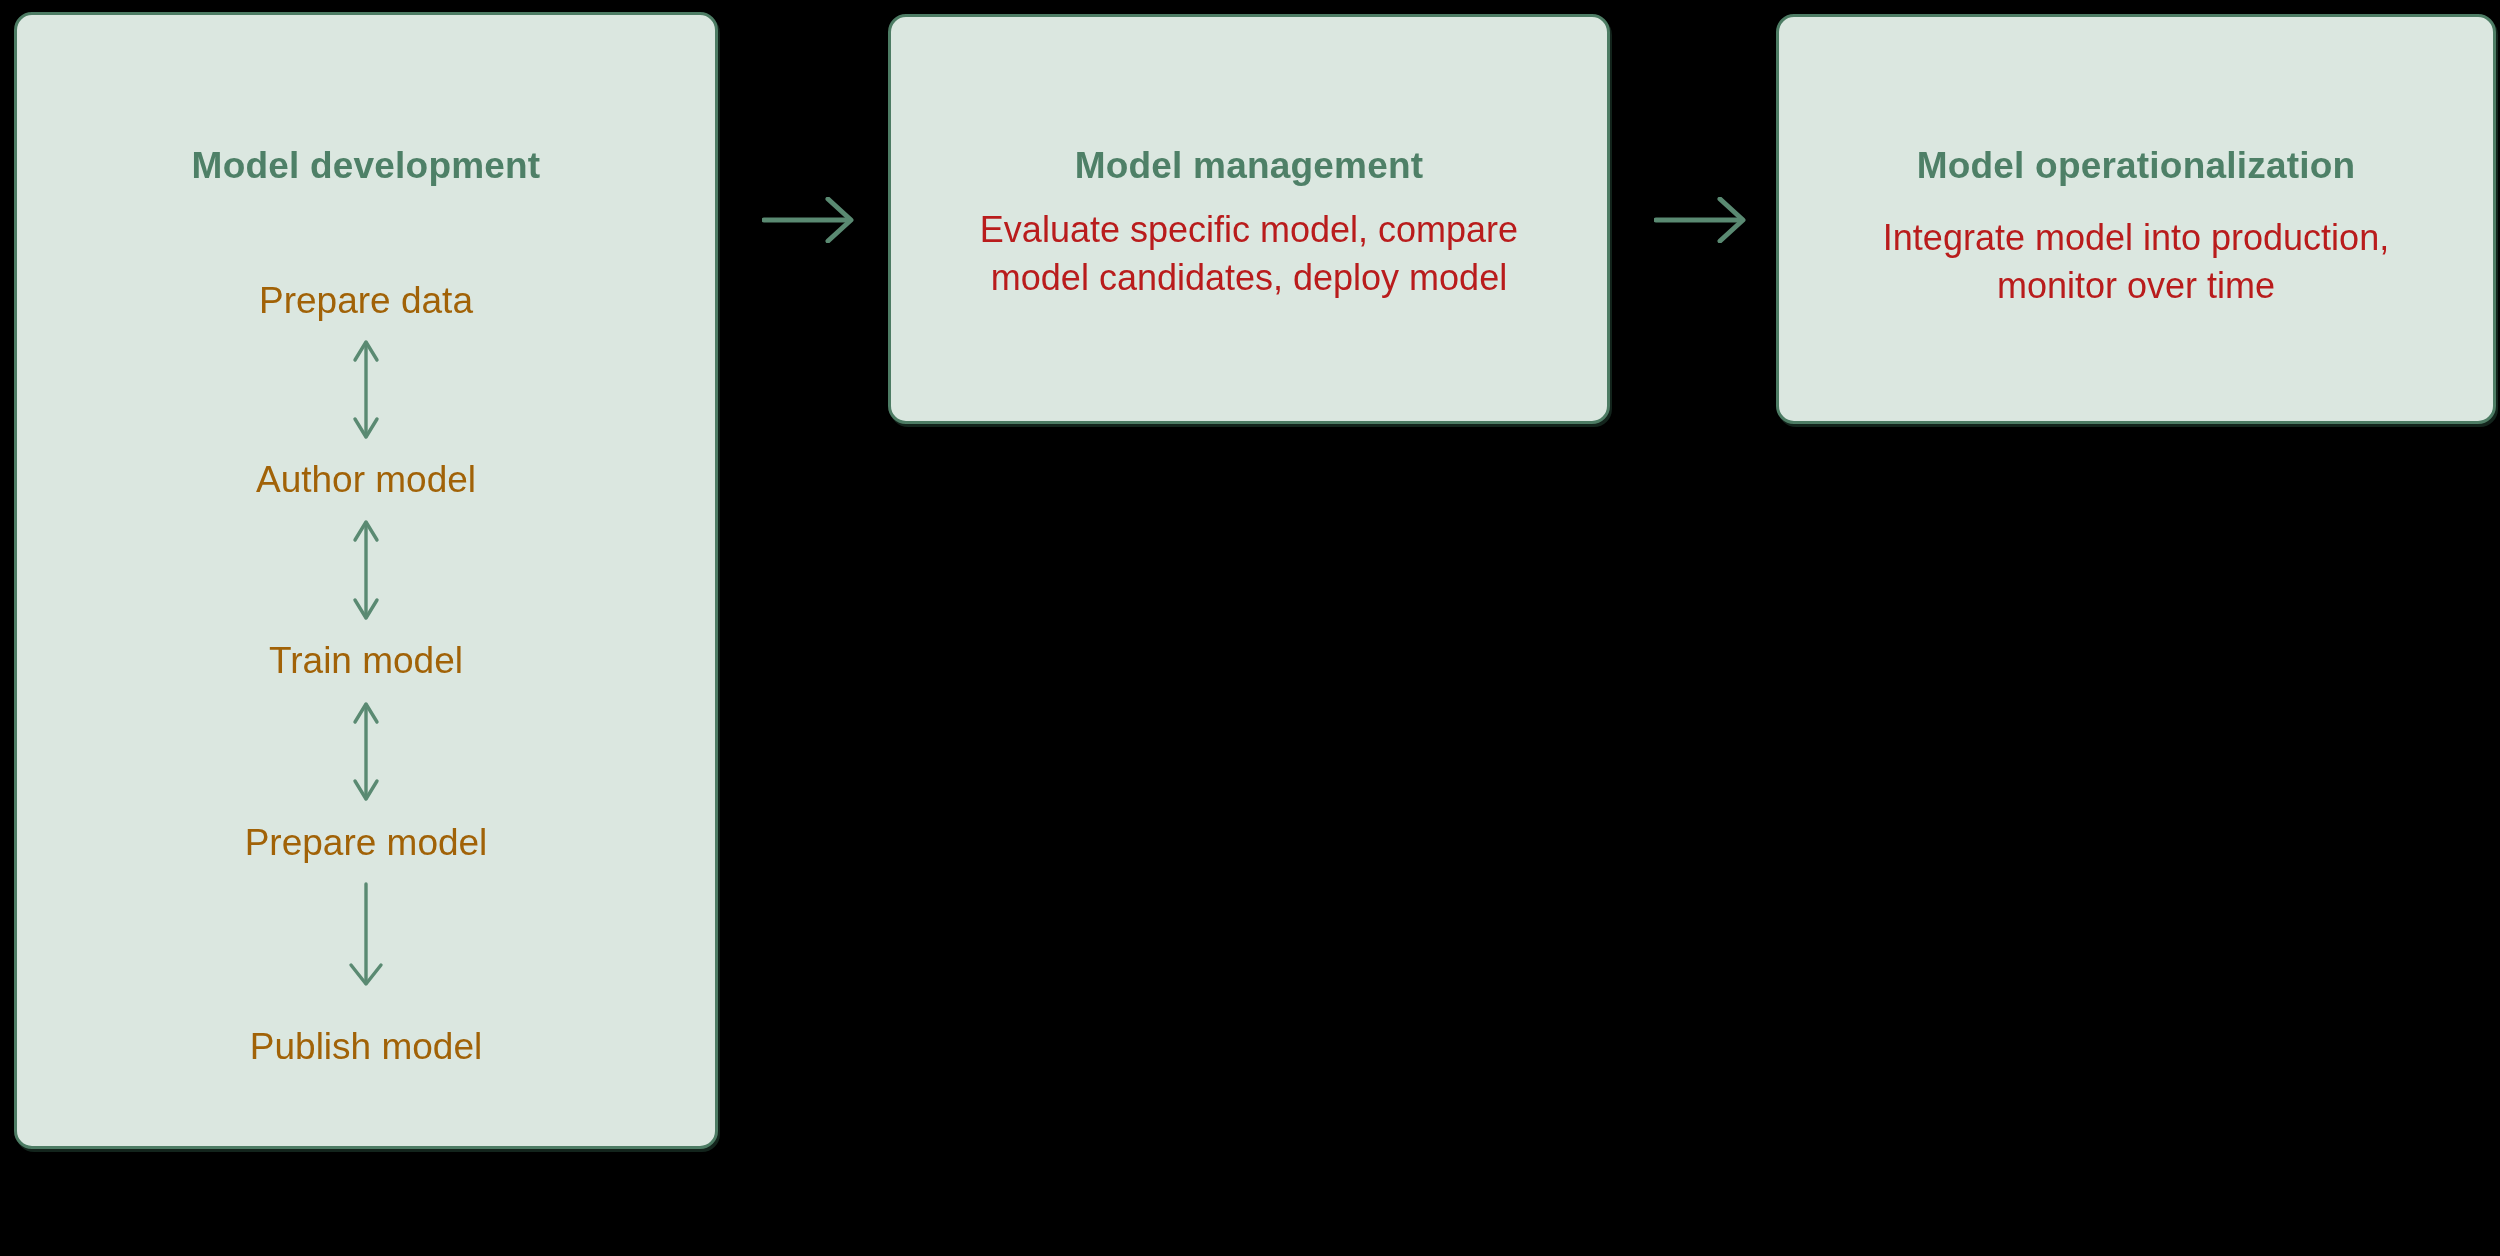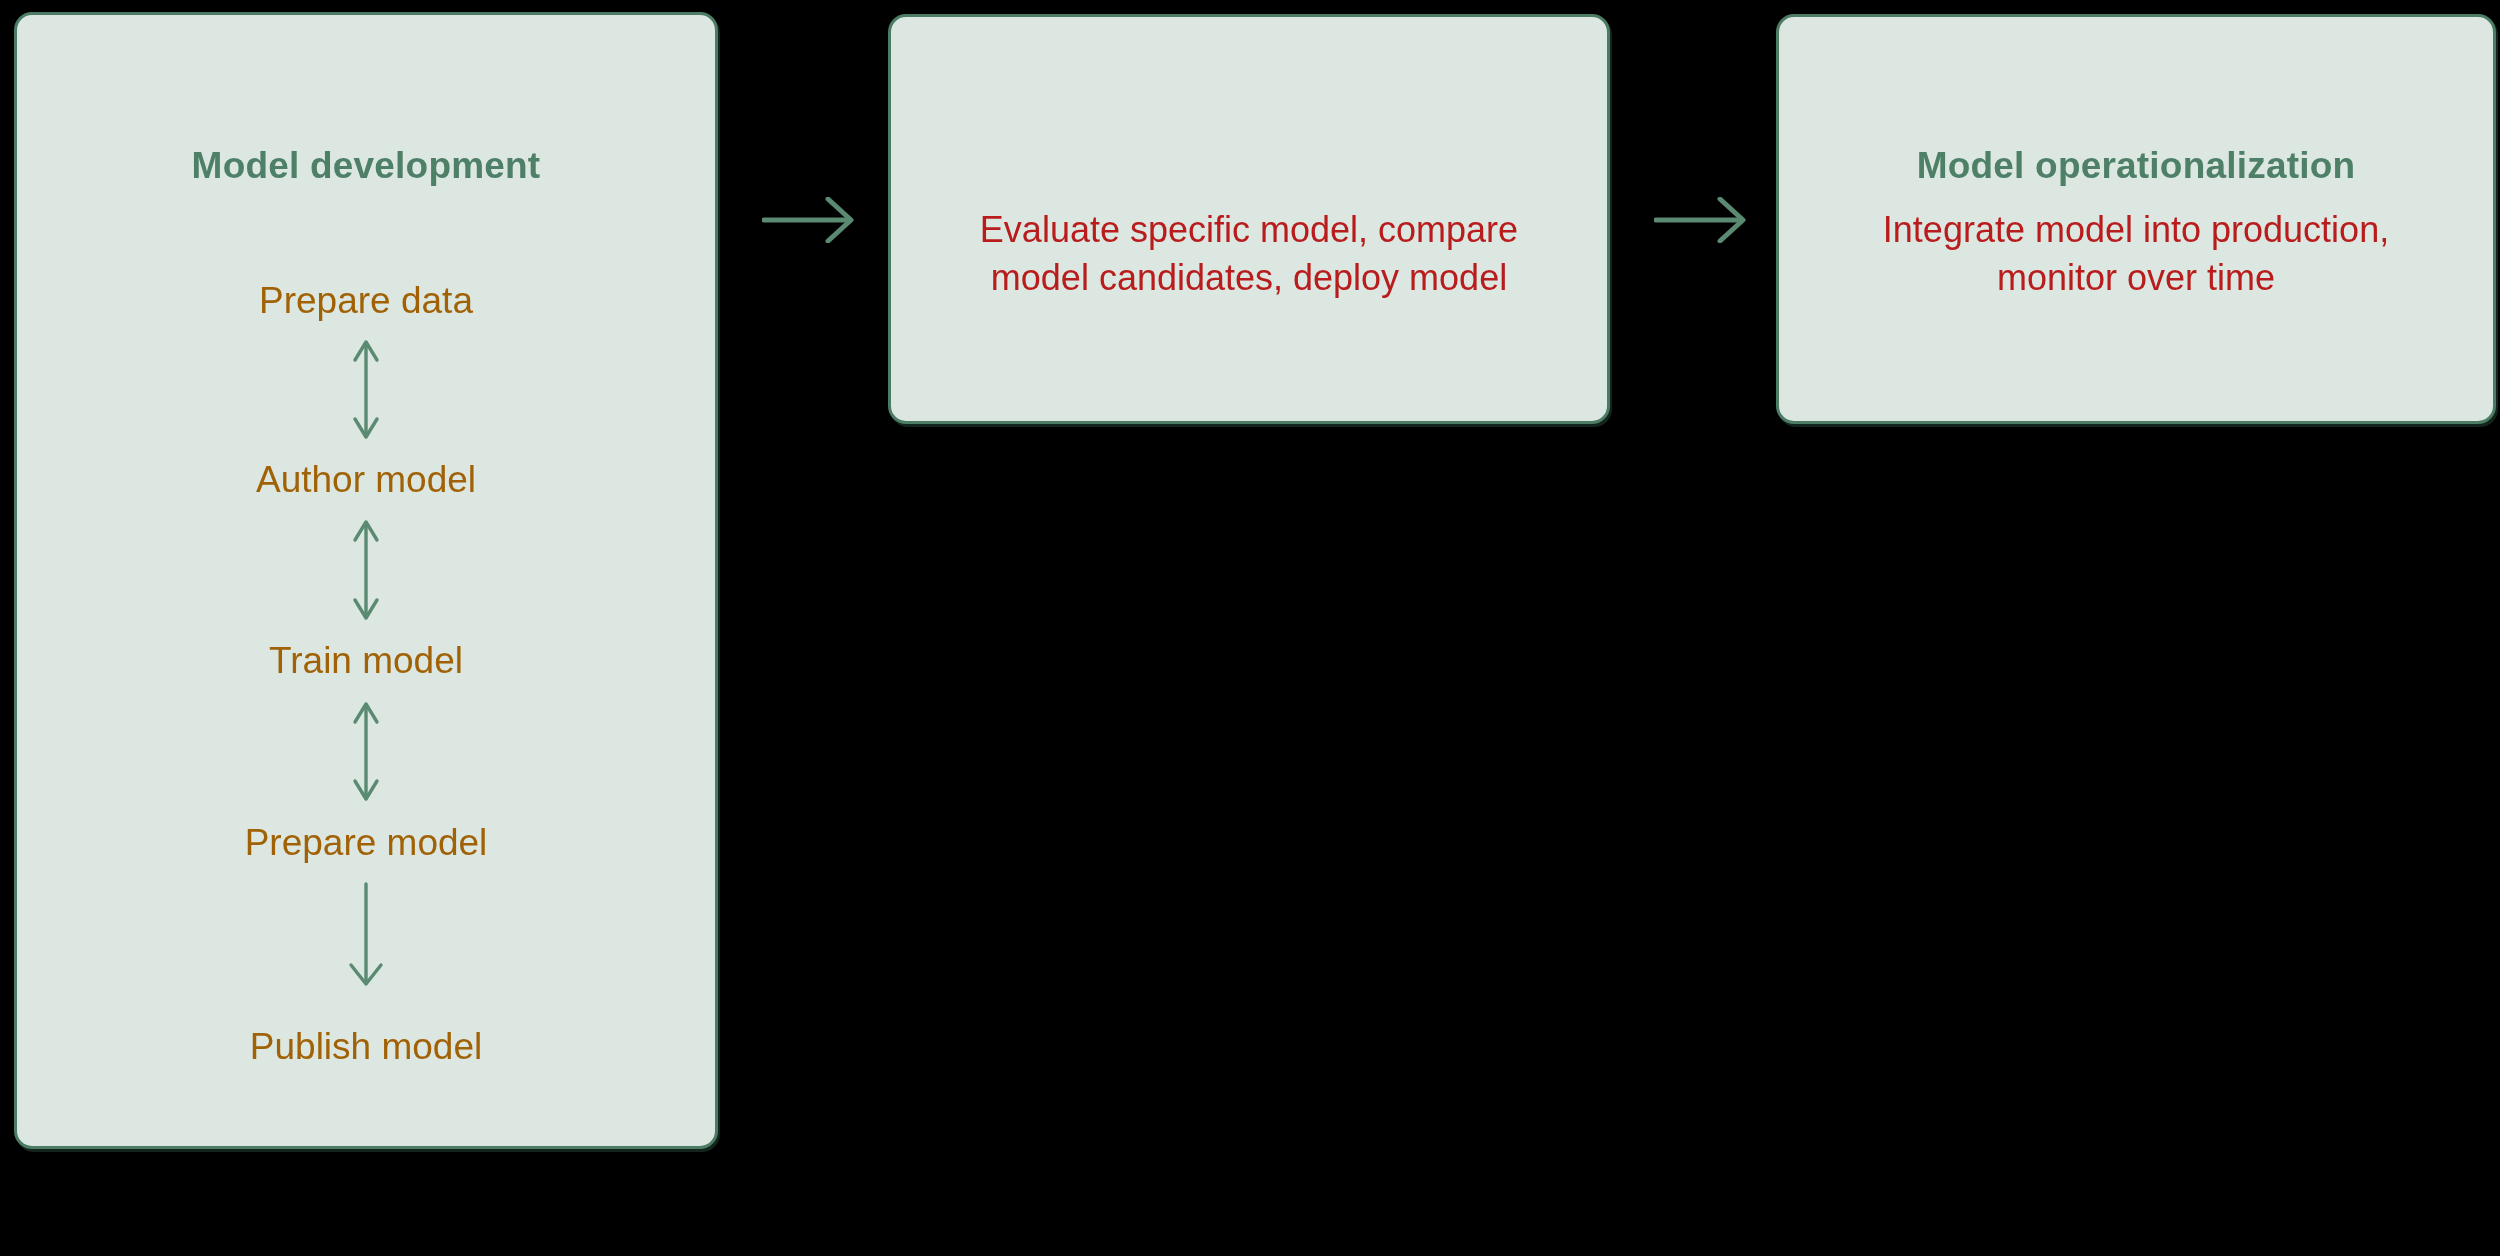--- a/index.html
+++ b/index.html
@@ -46,21 +46,21 @@
     top: 189px;
     left: 50%;
     transform: translateX(-50%);
     text-align: center;
     font-size: 36px;
     font-weight: 400;
     line-height: 48px;
     color: #b91c1c;
   }
   #box-mgmt .box-desc { width: 600px; }
-  #box-ops  .box-desc { width: 630px; }
+  #box-ops  .box-desc { width: 630px; margin-top: 8px; }
 
   .step-label {
     position: absolute;
     left: 0;
     width: 100%;
     text-align: center;
     font-size: 37px;
     font-weight: 400;
     line-height: 48px;
     color: #a16207;
@@ -138,20 +138,21 @@
 <div class="flow-arrow" id="flow-arrow-1">
   <svg width="94" height="46" viewBox="0 0 94 46">
     <g fill="none" stroke="#5a8a72" stroke-width="5" stroke-linecap="round" stroke-linejoin="round">
       <line x1="2" y1="23" x2="86" y2="23"></line>
       <polyline points="66,2 89,23 66,44"></polyline>
     </g>
   </svg>
 </div>
 
 <div class="box" id="box-mgmt">
+  <div class="box-title">Model management</div>
   <div class="box-desc">Evaluate specific model, compare model candidates, deploy model</div>
 </div>
 
 <div class="flow-arrow" id="flow-arrow-2">
   <svg width="94" height="46" viewBox="0 0 94 46">
     <g fill="none" stroke="#5a8a72" stroke-width="5" stroke-linecap="round" stroke-linejoin="round">
       <line x1="2" y1="23" x2="86" y2="23"></line>
       <polyline points="66,2 89,23 66,44"></polyline>
     </g>
   </svg>

